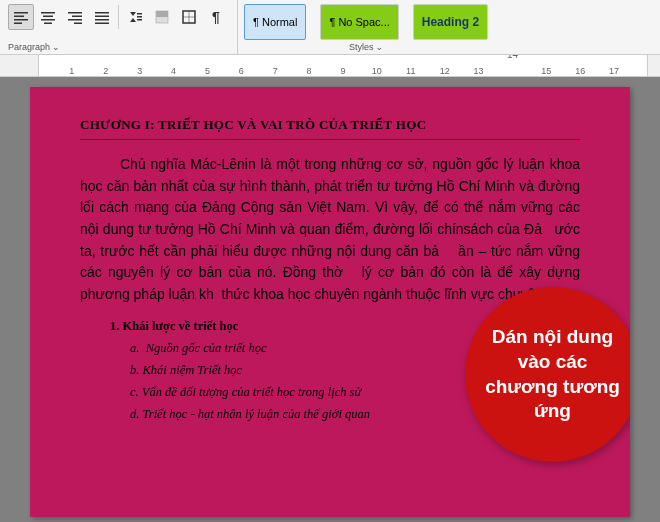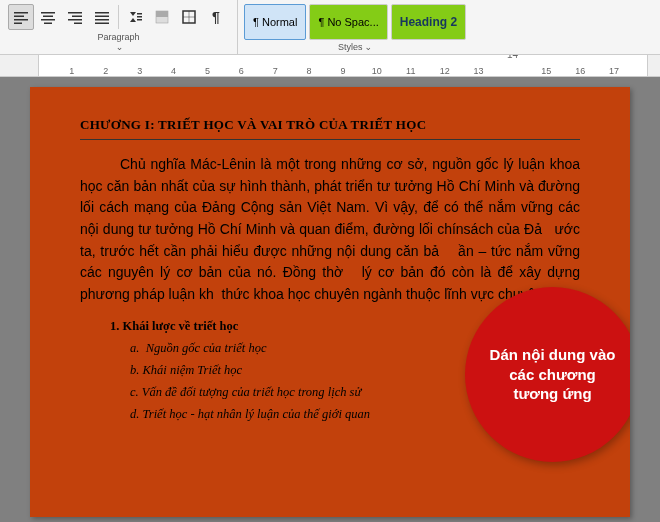--- a/index.html
+++ b/index.html
@@ -93,21 +93,21 @@
     .doc-container {
       background: #808080;
       padding: 10px 30px;
       height: calc(522px - 55px - 22px);
       overflow: hidden;
       display: flex;
       justify-content: center;
     }
 
     .doc-page {
-      background: #c2410c;
+      background: #be185d;
       width: 640px;
       min-height: 430px;
       padding: 30px 50px 30px 50px;
       box-shadow: 2px 2px 5px rgba(0,0,0,0.3);
       position: relative;
       overflow: hidden;
     }
 
     .doc-chapter-title {
       font-size: 13px;
@@ -163,21 +163,21 @@
       top: 200px;
       width: 175px;
       height: 175px;
       background: #cc1111;
       border-radius: 50%;
       display: flex;
       align-items: center;
       justify-content: center;
       text-align: center;
       color: white;
-      font-size: 15px;
+      font-size: 19px;
       font-weight: bold;
       font-family: Arial, sans-serif;
       line-height: 1.3;
       padding: 20px;
       z-index: 10;
       box-shadow: 2px 3px 8px rgba(0,0,0,0.3);
     }
 
     
     .expand-arrow {
@@ -196,42 +196,41 @@
       border-right: 1px solid #ccc;
     }
 
     .toolbar-group-label {
       font-size: 9px;
       color: #555;
       text-align: center;
       font-family: Arial, sans-serif;
       display: flex;
       align-items: center;
-      flex-direction: column;
     }
 
     .toolbar-group-btns {
       display: flex;
       align-items: center;
       gap: 1px;
       flex-wrap: wrap;
     }
 
     .styles-group {
       display: flex;
       flex-direction: column;
       height: 100%;
       justify-content: space-between;
       padding: 4px 6px 2px 6px;
     }
 
     .styles-row {
       display: flex;
       align-items: center;
-      gap: 3px;
+      gap: 14px;
     }
 
     .styles-label {
       font-size: 9px;
       color: #555;
       text-align: center;
       font-family: Arial, sans-serif;
     }
   </style>
 </head>

